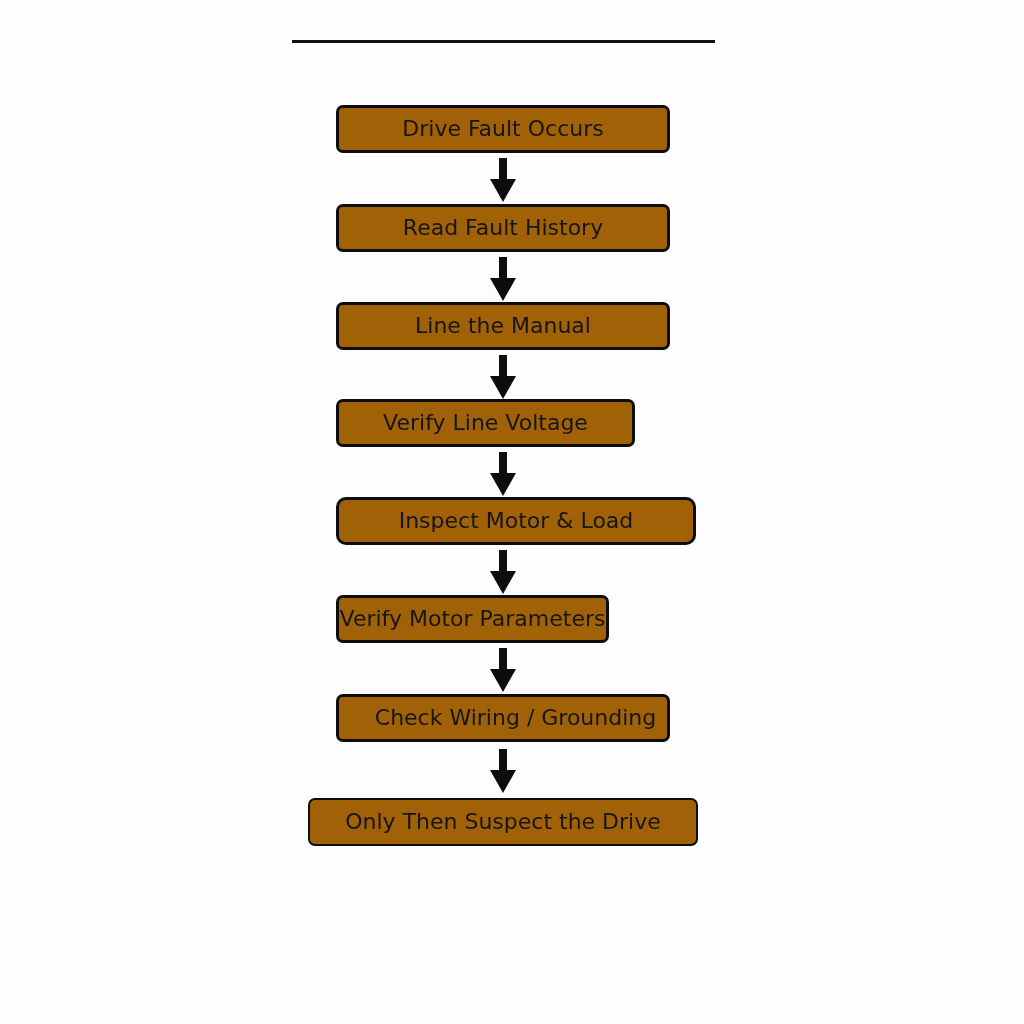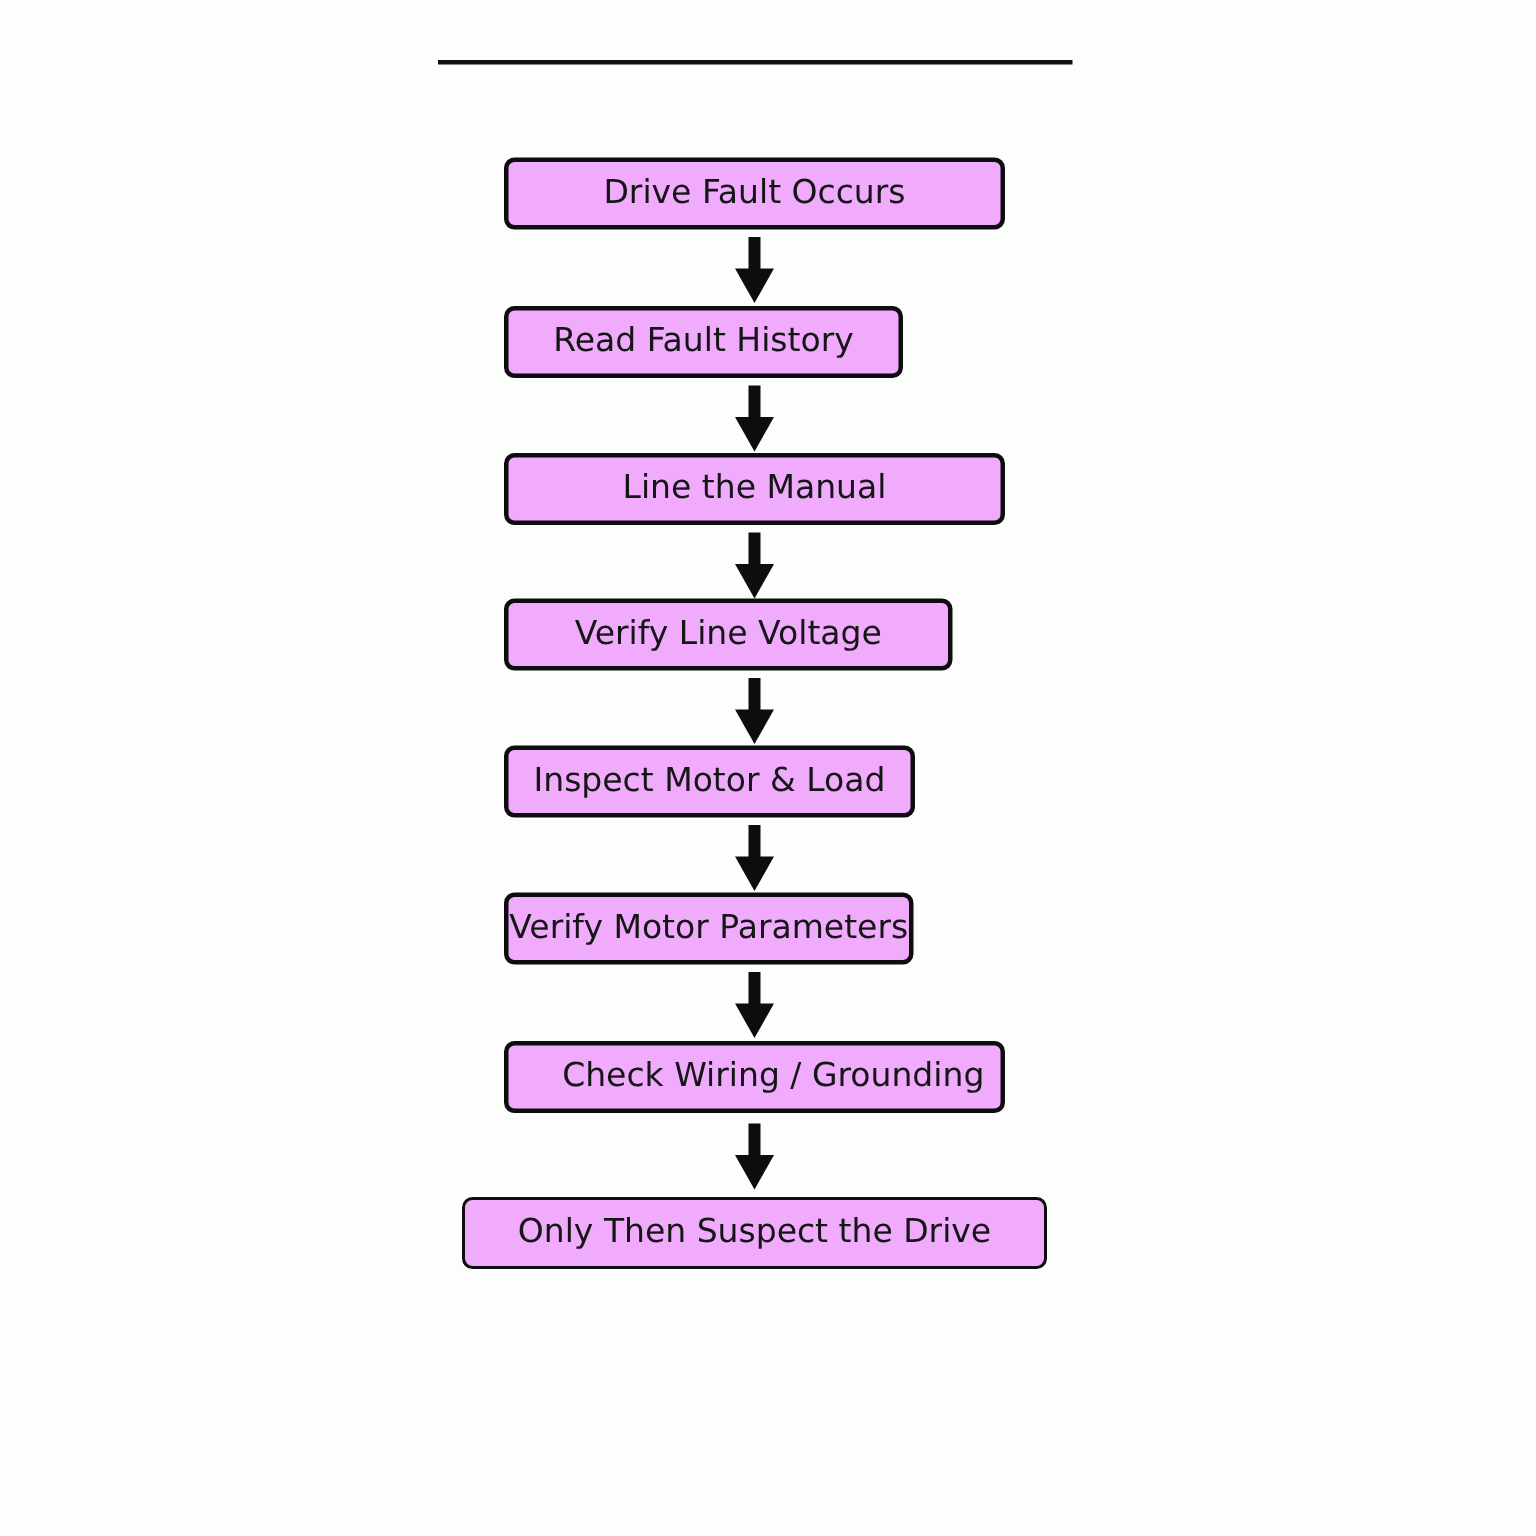--- a/index.html
+++ b/index.html
@@ -42,21 +42,21 @@
     top: 40px;
     width: 423px;
     height: 3px;
     background: #111111;
   }
 
   
   .node {
     position: absolute;
     box-sizing: border-box;
-    background: #f0abfc;
+    background: #a16207;
     border: 3px solid #0d0d0d;
     border-radius: 7px;
     display: flex;
     align-items: center;
     justify-content: center;
     color: #161616;
     font-size: 22px;
     font-weight: 400;
     line-height: 1;
     white-space: nowrap;
@@ -95,30 +95,30 @@
 <body>
 
 <div id="canvas">
 
   <div class="title-rule"></div>
 
   <div id="nodes-layer">
       <div class="node" style="left: 336px; top: 105px; width: 334px; height: 48px;">
         <span>Drive Fault Occurs</span>
       </div>
-      <div class="node" style="left: 336px; top: 204px; width: 266px; height: 48px;">
+      <div class="node" style="left: 336px; top: 204px; width: 334px; height: 48px;">
         <span>Read Fault History</span>
       </div>
       <div class="node" style="left: 336px; top: 302px; width: 334px; height: 48px;">
         <span>Line the Manual</span>
       </div>
       <div class="node" style="left: 336px; top: 399px; width: 299px; height: 48px;">
         <span>Verify Line Voltage</span>
       </div>
-      <div class="node" style="left: 336px; top: 497px; width: 274px; height: 48px;">
+      <div class="node" style="left: 336px; top: 497px; width: 360px; height: 48px; border-radius: 10px;">
         <span>Inspect Motor &amp; Load</span>
       </div>
       <div class="node" style="left: 336px; top: 595px; width: 273px; height: 48px;">
         <span>Verify Motor Parameters</span>
       </div>
       <div class="node" style="left: 336px; top: 694px; width: 334px; height: 48px; padding-left: 25px;">
         <span>Check Wiring / Grounding</span>
       </div>
       <div class="node thin" style="left: 308px; top: 798px; width: 390px; height: 48px;">
         <span>Only Then Suspect the Drive</span>

